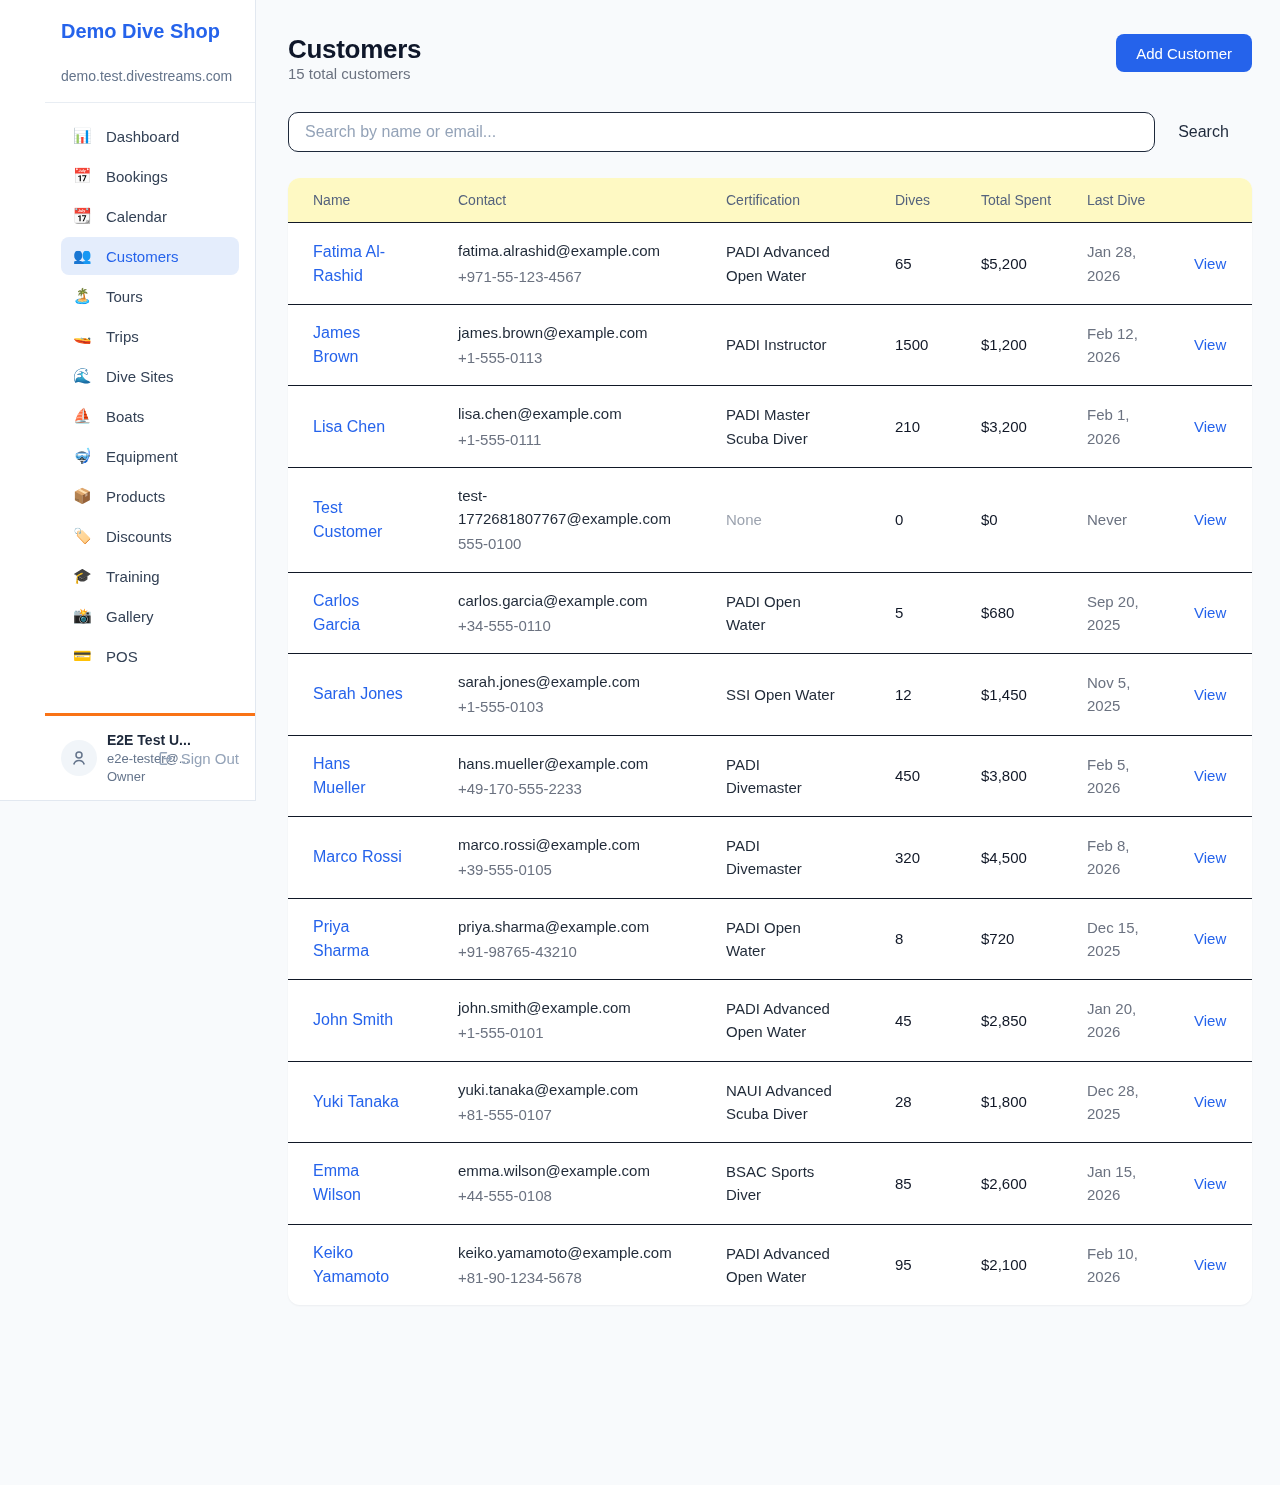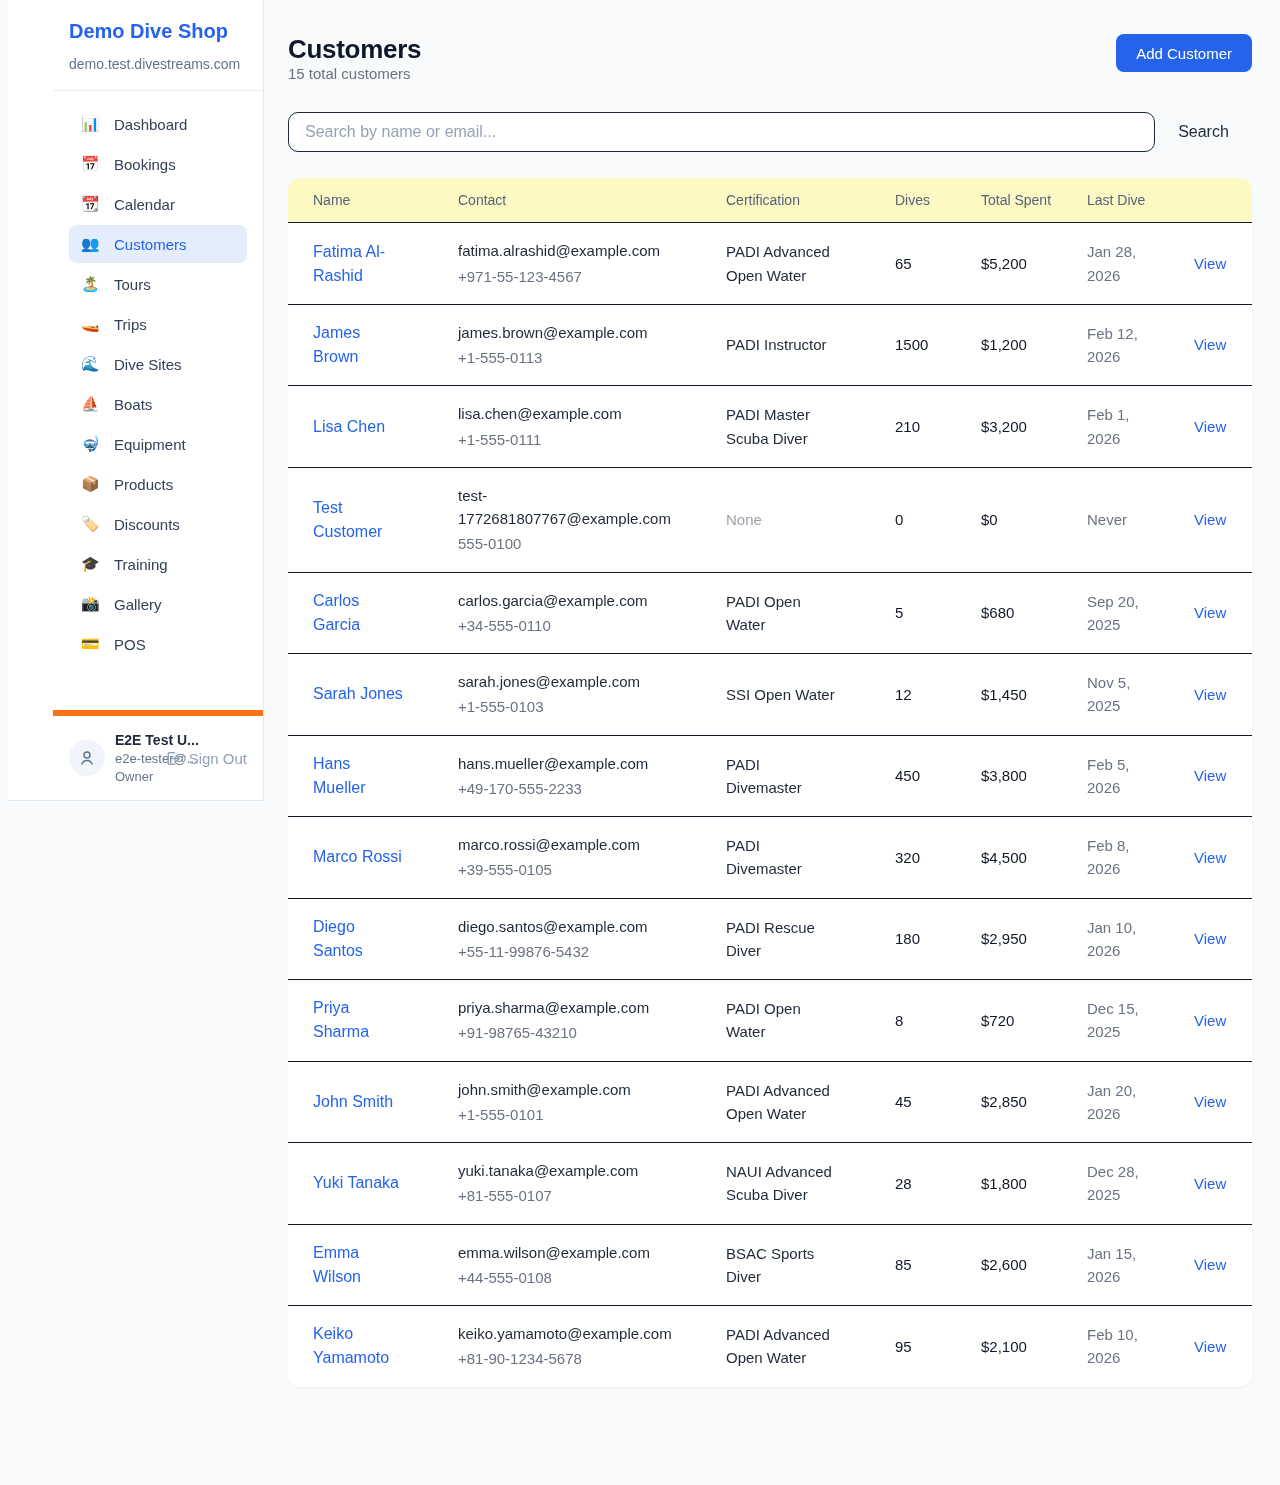--- a/index.html
+++ b/index.html
@@ -8,41 +8,41 @@
     font-family: "Liberation Sans", sans-serif;
     background: #f8fafc;
     color: #111827;
     min-height: 1485px;
     position: relative;
   }
   :root { --accent: #2563eb; }
 
   
   .sidebar {
-    position: absolute; top: 0; left: 8px;
+    position: absolute; top: 0; left: 0;
     width: 256px; height: 801px;
     background: #ffffff;
     border-right: 1px solid #e2e8f0;
     border-bottom: 1px solid #e2e8f0;
     display: flex; flex-direction: column; padding-left: 45px;
   }
   .sidebar-header { padding: 20px 16px 18px 16px; border-bottom: 1px solid #e8edf3; }
   .shop-name { color: var(--accent); font-size: 20px; font-weight: 700; }
-  .shop-domain { margin-top: 13px; font-size: 14px; color: #64748b; }
+  .shop-domain { margin-top: 25px; font-size: 14px; color: #64748b; }
   .nav { padding: 14px 16px; flex: 1; }
   .nav-item {
     display: flex; align-items: center; gap: 13px;
     padding: 10px 12px; border-radius: 8px;
     font-size: 15px; color: #334155; cursor: pointer;
     margin-bottom: 2px;
   }
   .nav-item.active { background: #e4edfc; color: var(--accent); }
   .nav-icon { width: 20px; font-size: 15px; text-align: center; flex: none; }
   .user-section {
-    border-top: 6px solid #f97316;
+    border-top: 3px solid #f97316;
     padding: 16px; display: flex; align-items: center; gap: 10px;
   }
   .avatar {
     width: 36px; height: 36px; border-radius: 50%;
     background: #f1f5f9; flex: none;
     display: flex; align-items: center; justify-content: center;
   }
   .user-info { flex: 1; min-width: 0; }
   .user-name { font-size: 14px; font-weight: 700; color: #1e293b; white-space: nowrap; }
   .user-email { font-size: 13px; color: #64748b; margin-top: 3px; white-space: nowrap; }
@@ -345,32 +345,20 @@
       <div class="email">marco.rossi@example.com</div>
       <div class="phone">+39-555-0105</div>
     </td>
     <td class="td-cert">PADI Divemaster</td>
     <td class="td-dives">320</td>
     <td class="td-spent">$4,500</td>
     <td class="td-last">Feb 8, 2026</td>
     <td class="td-view"><a href="#" class="view-link">View</a></td>
   </tr>
 
-  <tr>
-    <td class="td-name"><a href="#" class="name-link">Diego Santos</a></td>
-    <td class="td-contact">
-      <div class="email">diego.santos@example.com</div>
-      <div class="phone">+55-11-99876-5432</div>
-    </td>
-    <td class="td-cert">PADI Rescue Diver</td>
-    <td class="td-dives">180</td>
-    <td class="td-spent">$2,950</td>
-    <td class="td-last">Jan 10, 2026</td>
-    <td class="td-view"><a href="#" class="view-link">View</a></td>
-  </tr>
 
   <tr>
     <td class="td-name"><a href="#" class="name-link">Priya Sharma</a></td>
     <td class="td-contact">
       <div class="email">priya.sharma@example.com</div>
       <div class="phone">+91-98765-43210</div>
     </td>
     <td class="td-cert">PADI Open Water</td>
     <td class="td-dives">8</td>
     <td class="td-spent">$720</td>

